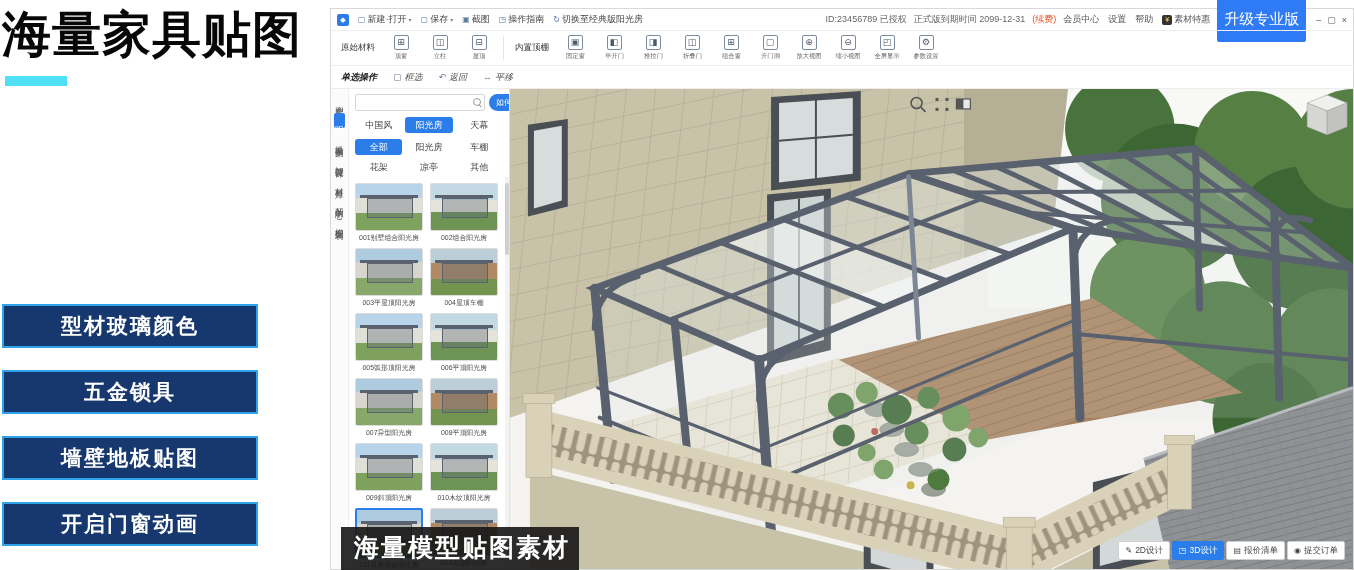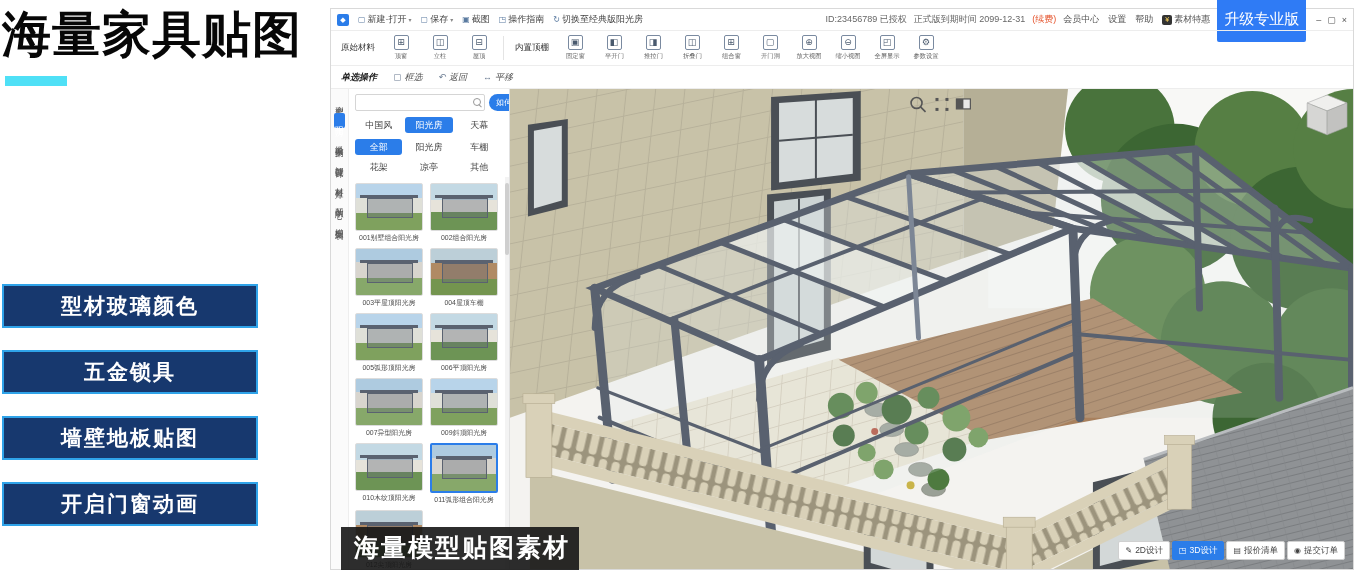--- a/index.html
+++ b/index.html
@@ -2,21 +2,21 @@
 <html><head>
 <meta charset="utf-8">
 <style>
   html,body{margin:0;padding:0;width:1354px;height:570px;overflow:hidden;background:#fff;
     font-family:"Liberation Sans","DejaVu Sans",sans-serif;}
   .stage{position:relative;width:1354px;height:570px;}
 
   
   .hero-title{position:absolute;left:2px;top:2px;font-size:49px;font-weight:800;color:#070707;letter-spacing:1px;}
   .hero-underline{position:absolute;left:5px;top:76px;width:62px;height:10px;background:#4FE0F6;}
-  .hero-buttons{position:absolute;left:2px;top:284px;width:256px;display:flex;flex-direction:column;gap:22px;}
+  .hero-buttons{position:absolute;left:2px;top:304px;width:256px;display:flex;flex-direction:column;gap:22px;}
   .hero-btn{height:44px;box-sizing:border-box;border:2px solid #2FA3E9;background:#17386E;color:#fff;
     font-size:21px;font-weight:bold;display:flex;align-items:center;justify-content:center;letter-spacing:2px;}
 
   
   .app{position:absolute;left:330px;top:8px;width:1024px;height:562px;background:#fff;
     border:1px solid #d9d9d9;box-sizing:border-box;display:flex;flex-direction:column;}
 
   
   .titlebar{height:21px;flex:0 0 21px;display:flex;align-items:center;padding:0 6px;gap:9px;font-size:9px;color:#444;}
   .app-logo{width:12px;height:12px;background:#2b7de9;border-radius:2px;color:#fff;font-size:7px;line-height:12px;text-align:center;flex:0 0 12px;}
@@ -299,20 +299,24 @@
               </div>
               <div class="thumb">
                 <div class="thumb-img t1"></div>
                 <div class="thumb-cap">006平顶阳光房</div>
               </div>
               <div class="thumb">
                 <div class="thumb-img t2"></div>
                 <div class="thumb-cap">007异型阳光房</div>
               </div>
               <div class="thumb">
+                <div class="thumb-img t3"></div>
+                <div class="thumb-cap">008平顶阳光房</div>
+              </div>
+              <div class="thumb">
                 <div class="thumb-img t0"></div>
                 <div class="thumb-cap">009斜顶阳光房</div>
               </div>
               <div class="thumb">
                 <div class="thumb-img t1"></div>
                 <div class="thumb-cap">010木纹顶阳光房</div>
               </div>
               <div class="thumb sel">
                 <div class="thumb-img t2"></div>
                 <div class="thumb-cap">011弧形组合阳光房</div>

